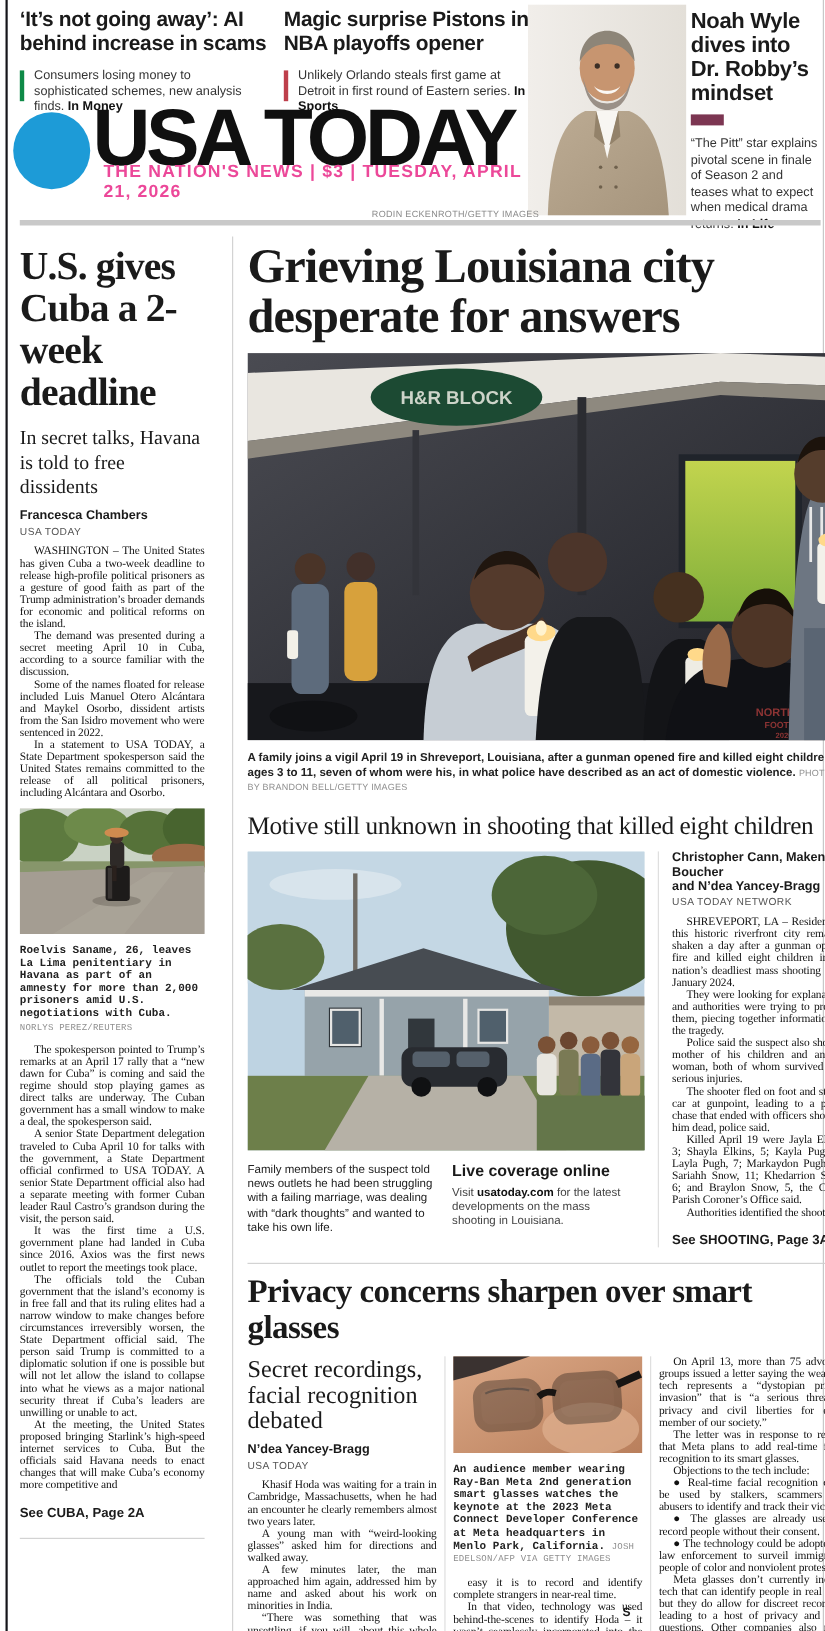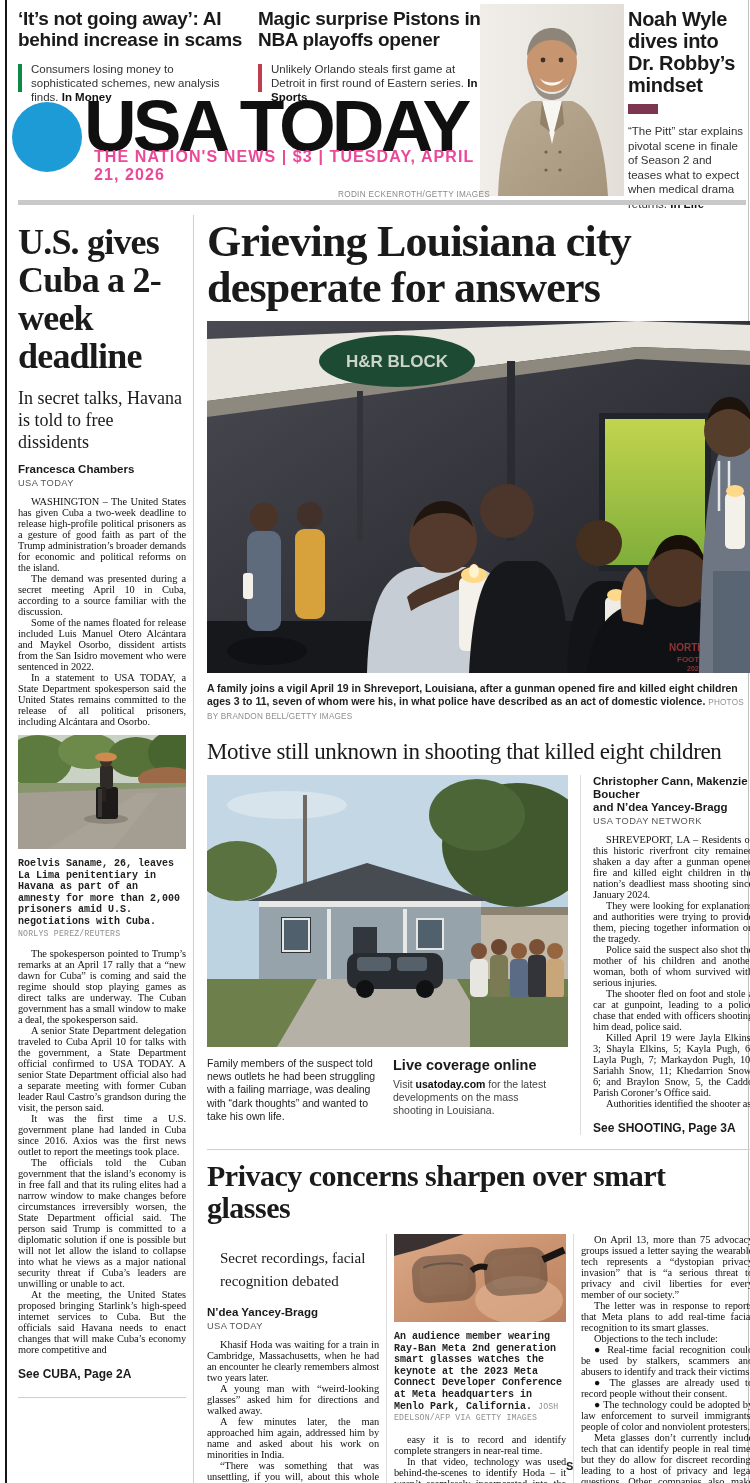--- a/index.html
+++ b/index.html
@@ -25,21 +25,21 @@
   .wyle{position:absolute;left:462px;top:4px;width:144px;height:192px;}
   .masthead{position:absolute;left:0;top:96px;width:460px;height:100px;}
   .logo-circle{position:absolute;left:-6px;top:6px;width:70px;height:70px;border-radius:50%;}
   .wordmark{position:absolute;left:66px;top:-12px;font-weight:bold;font-size:73px;letter-spacing:-4px;color:#101010;}
   .tagline{position:absolute;left:76px;top:52px;font-weight:bold;font-size:16px;letter-spacing:1.1px;color:#ec4899;}
   .m-credit{position:absolute;left:320px;top:190px;font-size:8.2px;color:#8a8a8a;letter-spacing:.3px;}
   .gray-rule{position:absolute;left:0;top:200px;width:728px;height:5px;background:#c9c9c9;}
 
   
   .content{position:absolute;left:18px;top:215px;width:728px;height:1268px;display:flex;}
-  .colL{width:168px;flex:0 0 168px;padding-right:7px;border-right:1px solid #cfcfcf;}
+  .colL{width:168px;flex:0 0 168px;padding-right:25px;border-right:1px solid #cfcfcf;}
   .main{flex:1;padding-left:13px;}
   .body-text p{margin:0;text-indent:13px;text-align:justify;
      font-family:"Liberation Serif",serif;font-size:10.4px;line-height:11px;color:#111;letter-spacing:-.1px;}
   .caption{font-weight:bold;font-size:10px;line-height:11.6px;color:#222;margin:5px 0 0 0;font-family:Liberation Mono, monospace;}
   .credit{font-weight:normal;font-size:8.2px;color:#8f8f8f;letter-spacing:.2px;}
   .byline{margin:10px 0 8px 0;}
   .b-name{font-weight:bold;font-size:11.5px;line-height:13px;}
   .b-org{font-size:9.3px;color:#555;letter-spacing:.4px;margin-top:2px;}
   .jump{font-weight:bold;font-size:12px;margin-top:12px;}
 
@@ -70,21 +70,21 @@
   .sus-cap{width:172px;flex:0 0 172px;font-weight:normal;font-size:10.5px;line-height:13.2px;color:#222;}
   .live{margin-left:14px;width:168px;}
   .live-t{font-weight:bold;font-size:14.5px;margin:0 0 5px 0;}
   .live-x{font-size:10.5px;line-height:13px;color:#444;}
   .live-link{font-weight:bold;color:#111;}
   .sec-div{border-top:1px solid #cfcfcf;margin:14px 0 0 0;}
   .priv-h{font-family:"Liberation Serif",serif;font-weight:bold;font-size:30px;line-height:32px;letter-spacing:-.5px;margin:10px 0 0 0;}
   .priv-row{display:flex;margin-top:10px;}
   .pcol{width:172px;flex:0 0 172px;}
   .pcol + .pcol{margin-left:7px;padding-left:7px;border-left:1px solid #dcdcdc;}
-  .secret-h{font-family:"Liberation Serif",serif;font-weight:normal;font-size:15px;line-height:23px;margin:13px;}
+  .secret-h{font-family:"Liberation Serif",serif;font-weight:normal;font-size:22px;line-height:23px;margin:0;}
   .glasses{width:172px;height:88px;}
   .smark{position:absolute;left:566px;top:1460px;font-weight:bold;font-size:11px;}
 </style>
 </head>
 <body>
 
 <div class="page">
   <div class="edge-left"></div>
   <div class="edge-right"></div>
 

